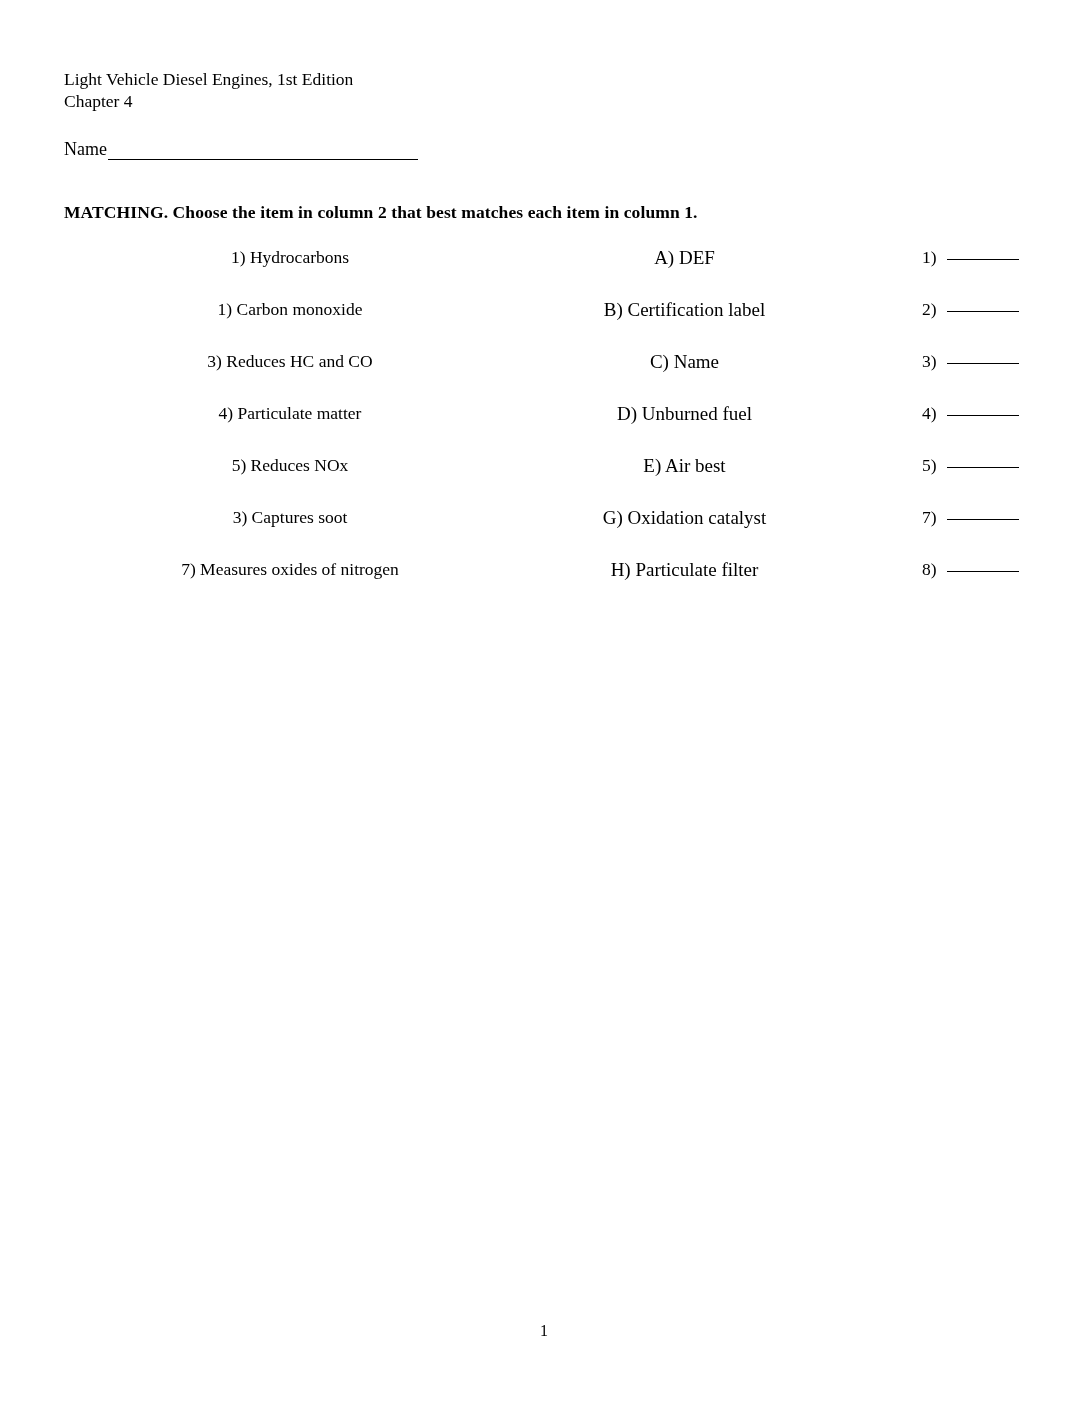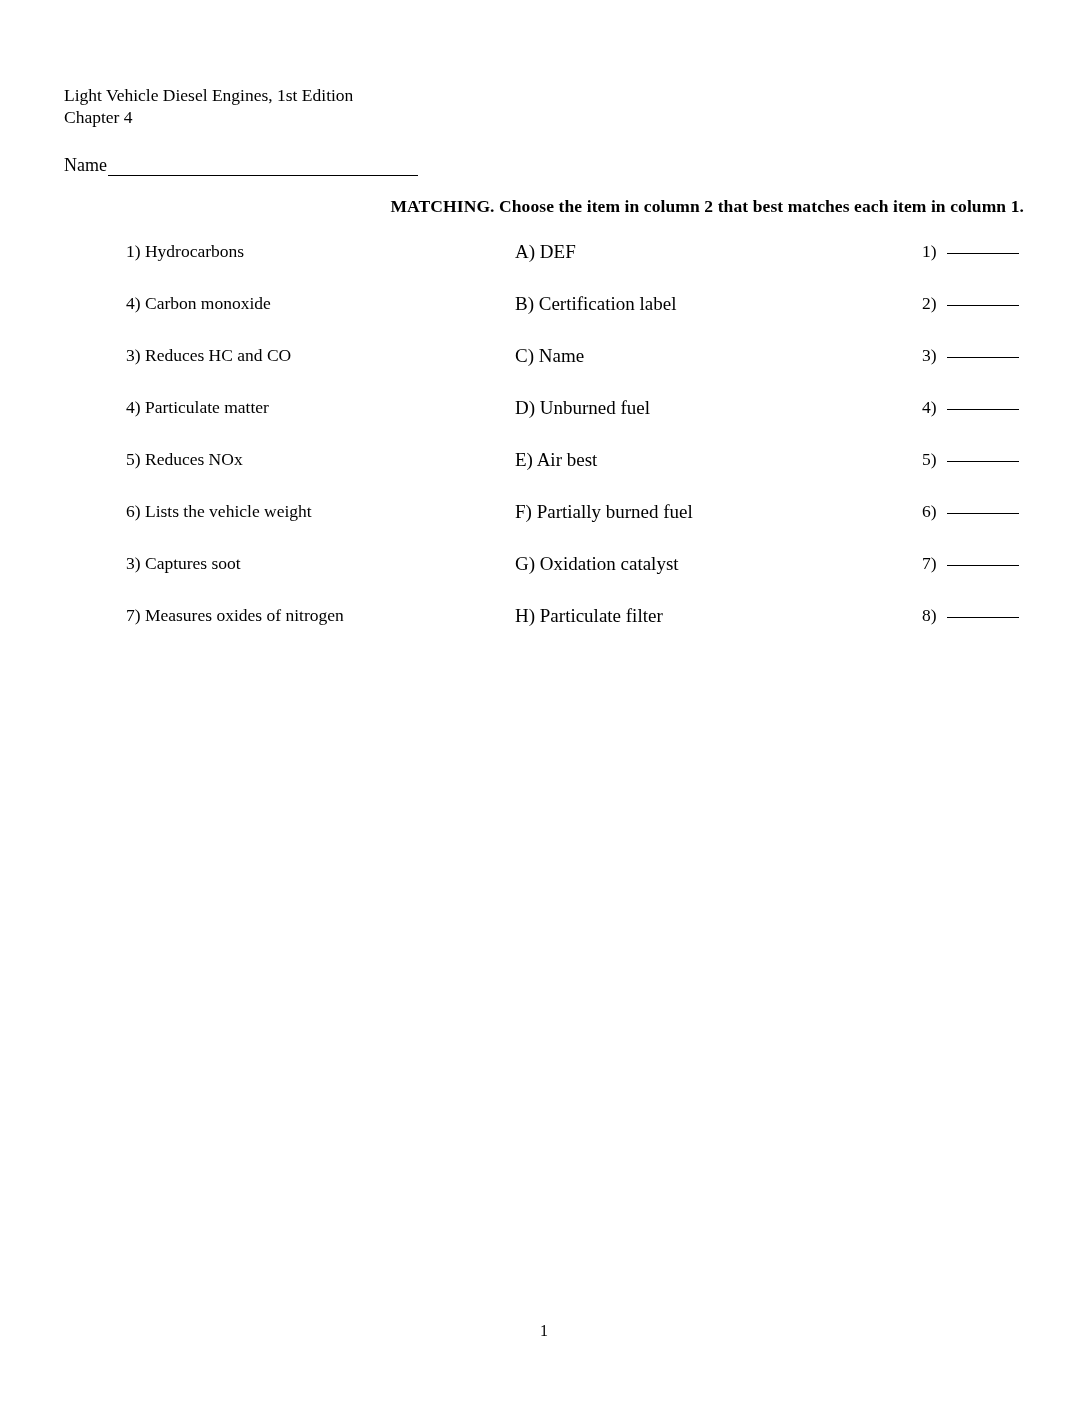--- a/index.html
+++ b/index.html
@@ -13,21 +13,21 @@
     font-family: "Liberation Serif", serif;
     color: #000000;
     position: relative;
     overflow: hidden;
   }
   .page {
     position: relative;
     width: 1088px;
     height: 1408px;
     box-sizing: border-box;
-    padding: 76px 64px 0 64px;
+    padding: 60px 64px 0 64px;
   }
   .header-block {
     margin-top: 8px;
     font-size: 17.5px;
     line-height: 1.28;
   }
   .header-line {
     white-space: pre;
   }
   .name-row {
@@ -39,29 +39,29 @@
   .name-label {
     white-space: pre;
   }
   .name-rule {
     width: 310px;
     border-bottom: 1.4px solid #000;
     height: 15px;
     margin-left: 1px;
   }
   .instructions {
-    margin-top: 20px;
+    margin-top: 42px;
     font-size: 17.5px;
     font-weight: bold;
     letter-spacing: 0.1px;
-    text-align: right;
   }
   .match-area {
     margin-top: 24px;
     position: relative;
+    text-align: center;
   }
   .match-row {
     display: flex;
     align-items: flex-start;
     height: 52px;
   }
   .col1 {
     width: 390px;
     padding-left: 62px;
     box-sizing: border-box;
@@ -128,21 +128,21 @@
     <div class="match-row">
       <div class="col1">1) Hydrocarbons</div>
       <div class="col2">A) DEF</div>
       <div class="col3">
         <span class="ans-num">1)</span>
         <span class="ans-rule"></span>
       </div>
     </div>
 
     <div class="match-row">
-      <div class="col1">4) Carbon monoxide</div>
+      <div class="col1">1) Carbon monoxide</div>
       <div class="col2">B) Certification label</div>
       <div class="col3">
         <span class="ans-num">2)</span>
         <span class="ans-rule"></span>
       </div>
     </div>
 
     <div class="match-row">
       <div class="col1">3) Reduces HC and CO</div>
       <div class="col2">C) Name</div>
@@ -163,28 +163,20 @@
 
     <div class="match-row">
       <div class="col1">5) Reduces NOx</div>
       <div class="col2">E) Air best</div>
       <div class="col3">
         <span class="ans-num">5)</span>
         <span class="ans-rule"></span>
       </div>
     </div>
 
-    <div class="match-row">
-      <div class="col1">6) Lists the vehicle weight</div>
-      <div class="col2">F) Partially burned fuel</div>
-      <div class="col3">
-        <span class="ans-num">6)</span>
-        <span class="ans-rule"></span>
-      </div>
-    </div>
 
     <div class="match-row">
       <div class="col1">3) Captures soot</div>
       <div class="col2">G) Oxidation catalyst</div>
       <div class="col3">
         <span class="ans-num">7)</span>
         <span class="ans-rule"></span>
       </div>
     </div>
 

